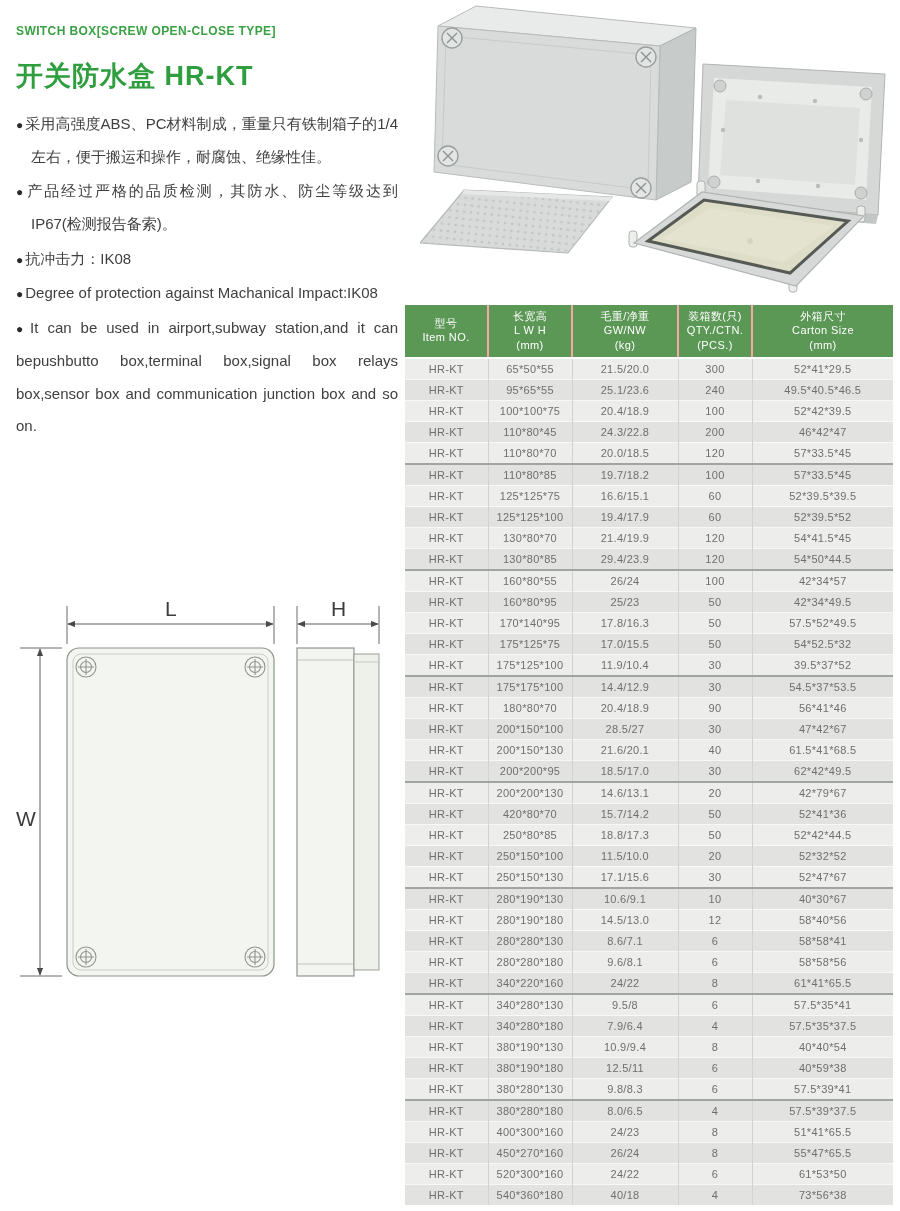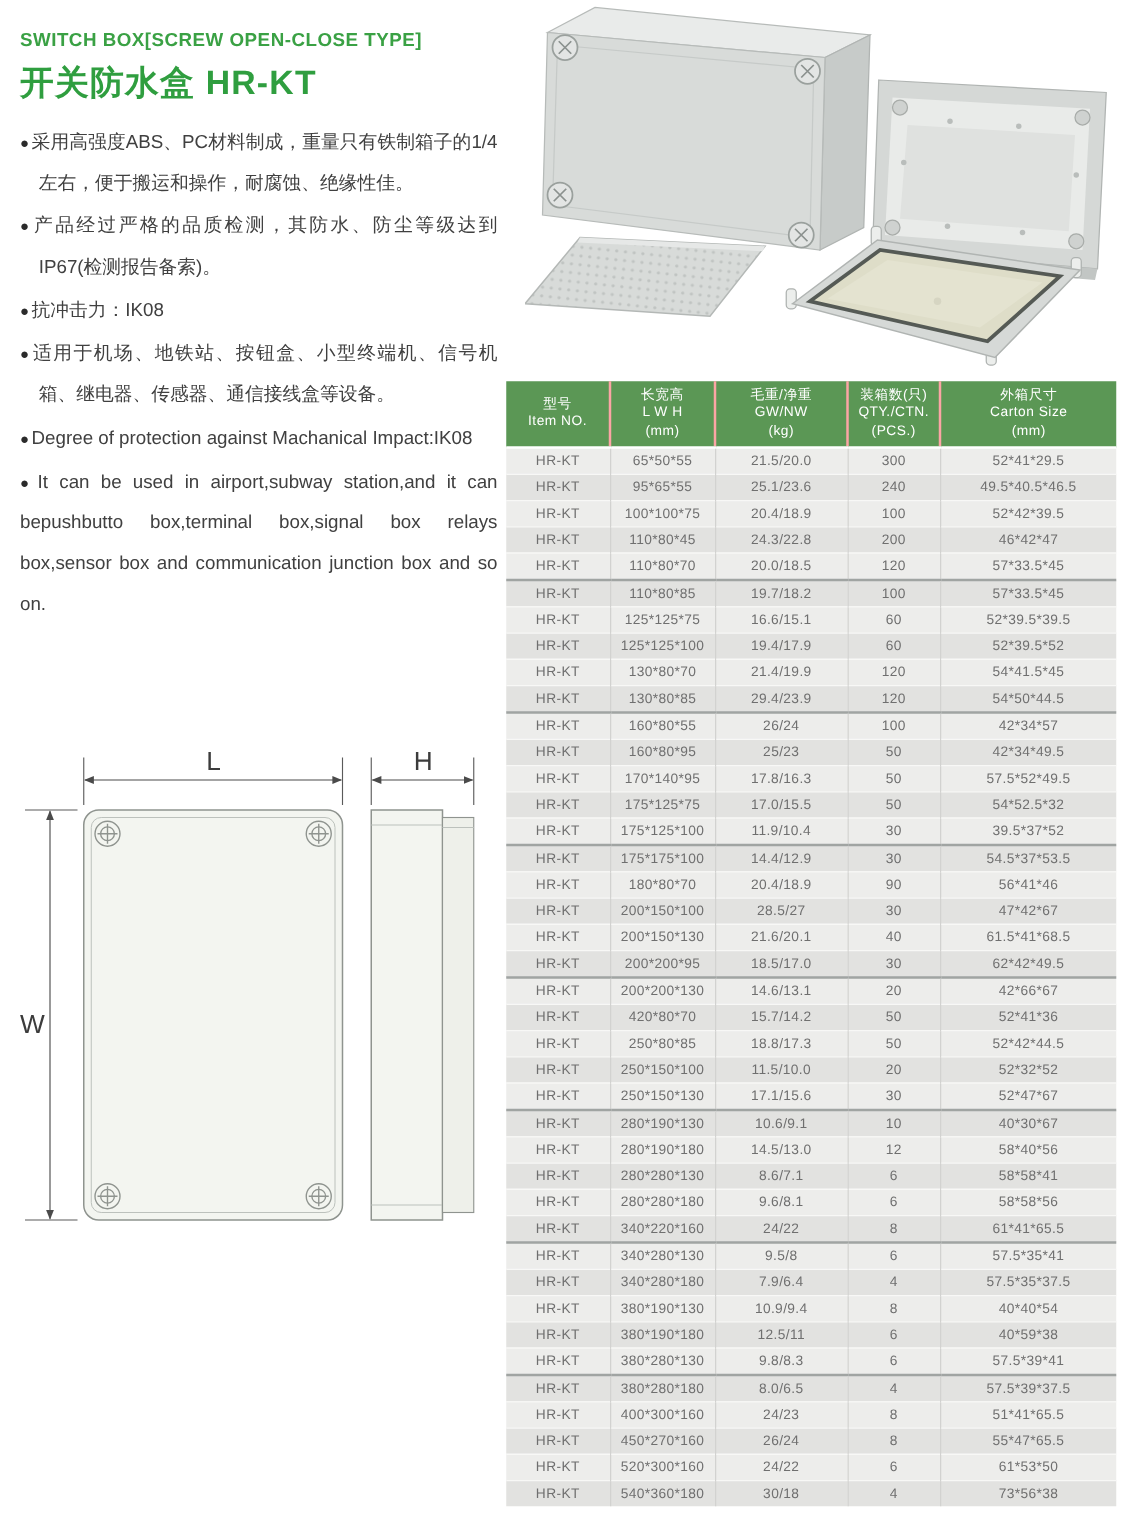--- a/index.html
+++ b/index.html
@@ -4,22 +4,22 @@
 <style>
   html,body{margin:0;padding:0;}
   body{
     width:900px;height:1211px;background:#ffffff;position:relative;overflow:hidden;
     font-family:"Liberation Sans","DejaVu Sans",sans-serif;
   }
   .page{position:absolute;inset:0;}
 
   
   .left-col{position:absolute;left:16px;top:24px;width:382px;}
-  .title-en{color:#3aa144;font-size:15px;font-weight:bold;letter-spacing:.4px;}
-  .title-zh{color:#2f9e3f;font-size:27px;font-weight:bold;letter-spacing:1px;margin-top:7px;}
+  .title-en{color:#3aa144;font-size:12px;font-weight:bold;letter-spacing:.4px;}
+  .title-zh{color:#2f9e3f;font-size:27px;font-weight:bold;letter-spacing:1px;margin-top:20px;}
   .features{margin-top:14px;color:#404040;font-size:15px;line-height:2.18;text-align:justify;}
   .feature{margin:0 0 2px 0;}
   .feature.hang{padding-left:1em;text-indent:-1em;}
   .feature .bullet{font-size:12px;margin-right:2px;color:#2b2b2b;}
 
   
   .photos{position:absolute;left:420px;top:0;}
 
   
   .diagram{position:absolute;left:2px;top:596px;}
@@ -48,21 +48,20 @@
 
 <div class="page">
 
   <div class="left-col">
     <div class="title-en">SWITCH BOX[SCREW OPEN-CLOSE TYPE]</div>
     <div class="title-zh">开关防水盒 HR-KT</div>
     <div class="features">
         <div class="feature hang"><span class="bullet">●</span><span>采用高强度ABS、PC材料制成，重量只有铁制箱子的1/4左右，便于搬运和操作，耐腐蚀、绝缘性佳。</span></div>
         <div class="feature hang"><span class="bullet">●</span><span>产品经过严格的品质检测，其防水、防尘等级达到IP67(检测报告备索)。</span></div>
         <div class="feature hang"><span class="bullet">●</span><span>抗冲击力：IK08</span></div>
-        <div class="feature hang"><span class="bullet">●</span><span>适用于机场、地铁站、按钮盒、小型终端机、信号机箱、继电器、传感器、通信接线盒等设备。</span></div>
         <div class="feature"><span class="bullet">●</span><span>Degree of protection against Machanical Impact:IK08</span></div>
         <div class="feature"><span class="bullet">●</span><span>It can be used in airport,subway station,and it can bepushbutto box,terminal box,signal box relays box,sensor box and communication junction box and so on.</span></div>
       </div>
   </div>
 
   <svg class="photos" width="480" height="300" viewBox="0 0 480 300">
     <defs>
       <pattern id="holes" width="7" height="7" patternUnits="userSpaceOnUse" patternTransform="rotate(6)">
         <rect width="7" height="7" fill="#d8dbd9"></rect>
         <circle cx="3" cy="3" r="1.3" fill="#c0c4c2"></circle>
@@ -356,21 +355,21 @@
             <td>200*200*95</td>
             <td>18.5/17.0</td>
             <td>30</td>
             <td>62*42*49.5</td>
           </tr>
           <tr class="even">
             <td>HR-KT</td>
             <td>200*200*130</td>
             <td>14.6/13.1</td>
             <td>20</td>
-            <td>42*66*67</td>
+            <td>42*79*67</td>
           </tr>
           <tr class="odd">
             <td>HR-KT</td>
             <td>420*80*70</td>
             <td>15.7/14.2</td>
             <td>50</td>
             <td>52*41*36</td>
           </tr>
           <tr class="even">
             <td>HR-KT</td>
@@ -487,21 +486,21 @@
           <tr class="even">
             <td>HR-KT</td>
             <td>520*300*160</td>
             <td>24/22</td>
             <td>6</td>
             <td>61*53*50</td>
           </tr>
           <tr class="odd">
             <td>HR-KT</td>
             <td>540*360*180</td>
-            <td>30/18</td>
+            <td>40/18</td>
             <td>4</td>
             <td>73*56*38</td>
           </tr>
         </tbody>
     </table>
   </div>
 
 </div>
 
 </body></html>

